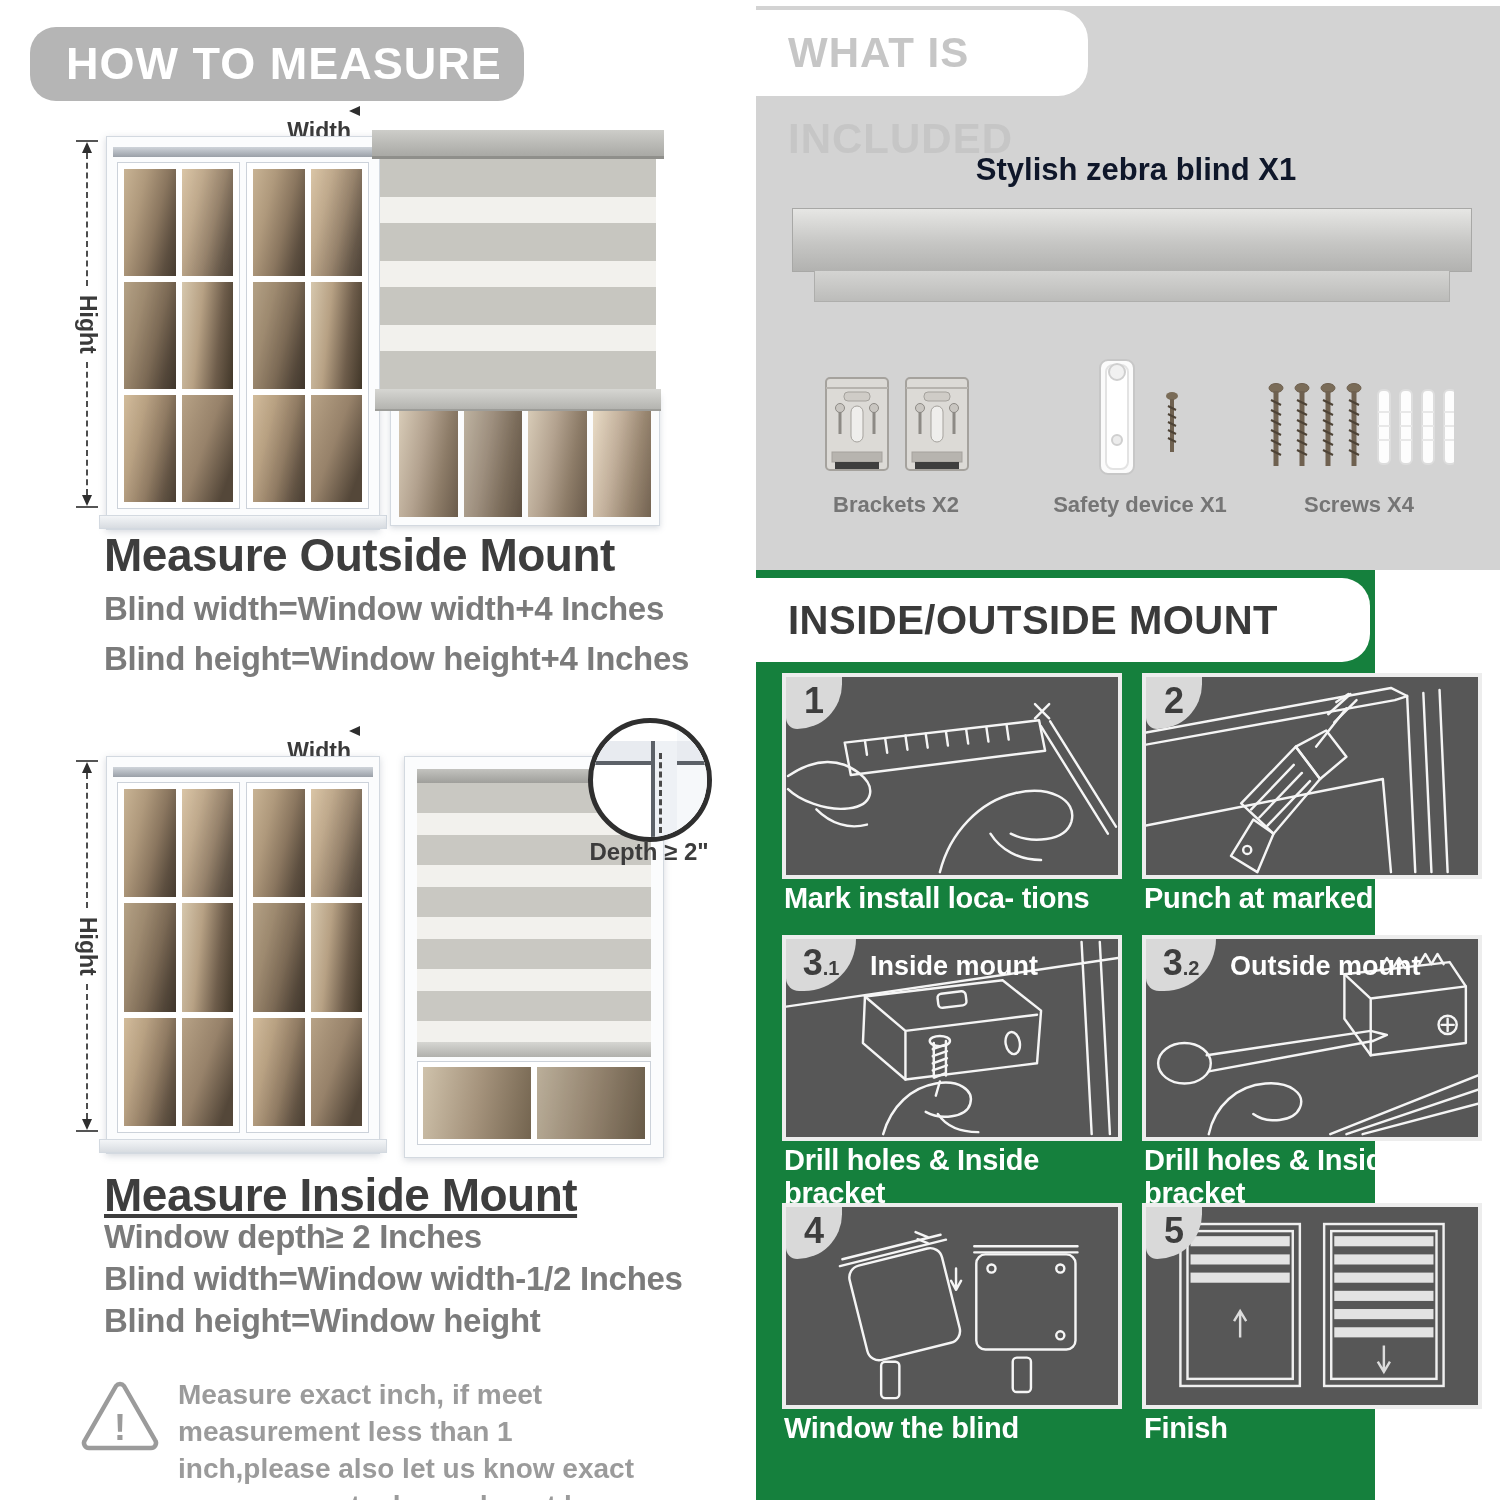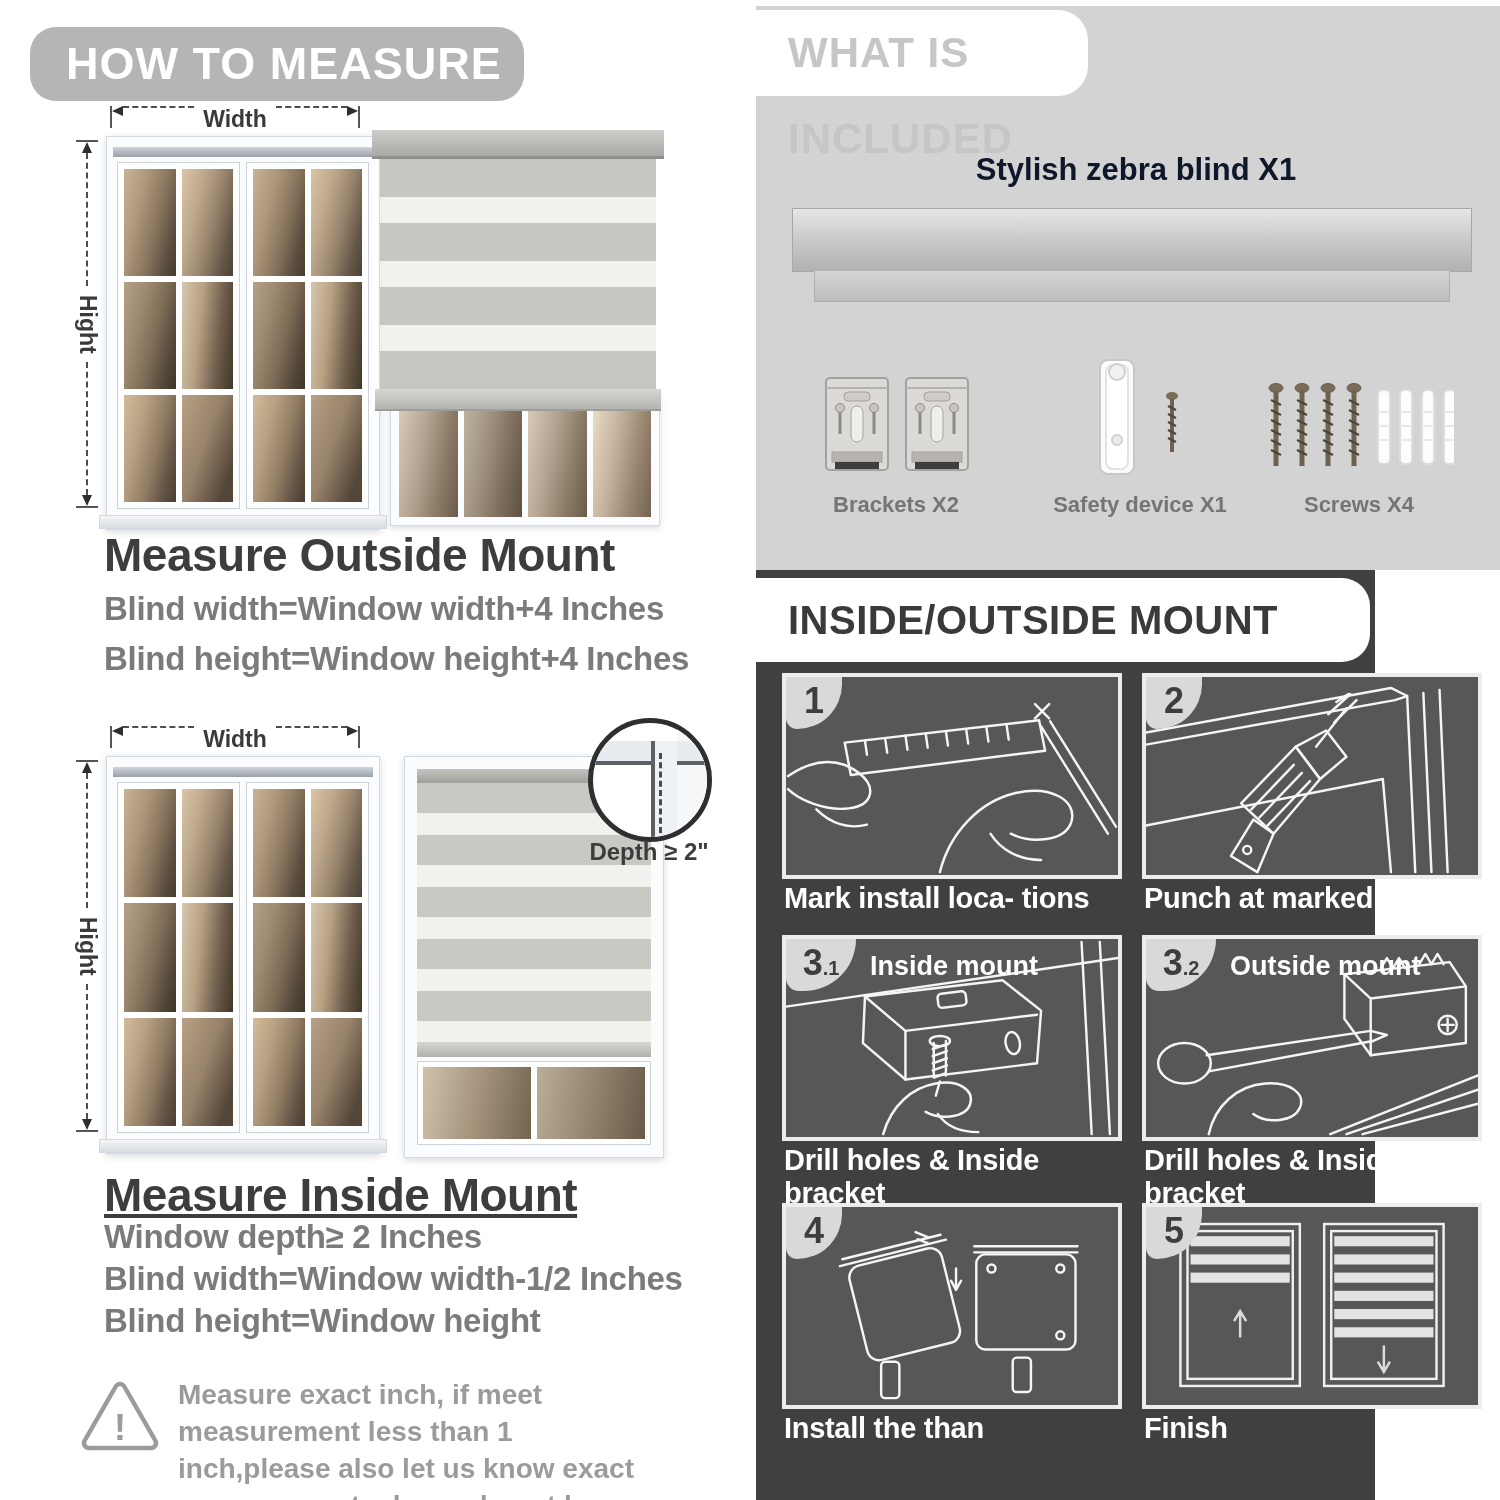--- a/index.html
+++ b/index.html
@@ -7,21 +7,21 @@
   .canvas{position:relative;width:1500px;height:1500px;background:#fff;overflow:hidden;}
 
   
   .hero-banner{position:absolute;left:30px;top:27px;width:494px;height:74px;background:#b5b5b5;border-radius:26px;}
   .hero-banner span{display:block;line-height:74px;padding-left:36px;font-size:45px;font-weight:700;color:#ffffff;letter-spacing:1px;}
   .sec-title{position:absolute;font-size:46px;font-weight:700;color:#3d3d3d;letter-spacing:-.5px;}
   .sec-line{position:absolute;font-size:33px;font-weight:700;color:#7b7b7b;letter-spacing:-.3px;}
 
   
   .dim{position:absolute;display:flex;}
-  .dimh{flex-direction:row;align-items:flex-start;}
+  .dimh{flex-direction:column;align-items:flex-end;}
   .dimv{flex-direction:column;align-items:center;}
   .dimh .dline{border-top:2px dashed #4d4d4d;height:0;flex:1;}
   .dimv .dline{border-left:2px dashed #4d4d4d;width:0;flex:1;}
   .ah{width:0;height:0;border-style:solid;}
   .ah-l{border-width:5px 11px 5px 0;border-color:transparent #2e2e2e transparent transparent;}
   .ah-r{border-width:5px 0 5px 11px;border-color:transparent transparent transparent #2e2e2e;}
   .ah-u{border-width:0 5px 11px 5px;border-color:transparent transparent #2e2e2e transparent;}
   .ah-d{border-width:11px 5px 0 5px;border-color:#2e2e2e transparent transparent transparent;}
   .dimh .tick{width:2px;height:22px;background:#555;}
   .dimv .tick{height:2px;width:22px;background:#555;}
@@ -74,21 +74,21 @@
   
   .light-panel{position:absolute;left:756px;top:6px;width:760px;height:564px;background:#d3d3d3;}
   .inc-banner{position:absolute;left:0;top:4px;width:332px;height:86px;background:#ffffff;border-radius:0 30px 30px 0;}
   .inc-banner span{display:block;line-height:86px;padding-left:32px;font-size:42px;font-weight:700;color:#c6c6c6;letter-spacing:1px;}
   .blind-label{position:absolute;left:0;top:146px;width:100%;text-align:center;font-size:31px;font-weight:700;color:#0f172a;}
   .headrail{position:absolute;left:36px;top:202px;width:678px;height:62px;background:linear-gradient(180deg,#e6e6e4,#c6c6c4 55%,#b2b2b0);border:1px solid #a8a8a6;}
   .headrail-lip{position:absolute;left:58px;top:265px;width:634px;height:30px;background:linear-gradient(180deg,#d4d4d2,#bcbcba);border:1px solid #aeaeac;border-top:none;}
   .inc-item-label{position:absolute;top:486px;font-size:22px;font-weight:700;color:#757575;text-align:center;}
 
   
-  .dark-panel{position:absolute;left:756px;top:570px;width:619px;height:930px;background:#404040;}
+  .dark-panel{position:absolute;left:756px;top:570px;width:619px;height:930px;background:#15803d;}
   .mount-banner{position:absolute;left:0;top:8px;width:614px;height:84px;background:#ffffff;border-radius:0 28px 28px 0;}
   .mount-banner span{display:block;line-height:84px;padding-left:32px;font-size:40px;font-weight:700;color:#3a3a3a;letter-spacing:.5px;}
   .step-box{position:absolute;width:332px;height:198px;border:4px solid #ededed;background:#575757;overflow:hidden;}
   .step-box svg{position:absolute;inset:0;width:100%;height:100%;}
   .badge{position:absolute;top:0;left:0;width:56px;height:52px;background:#d9d9d9;border-radius:0 0 56px 14px;z-index:2;display:flex;align-items:flex-start;justify-content:center;}
   .badge.wide{width:70px;}
   .badge .num{font-size:36px;font-weight:700;color:#3e3e3e;line-height:48px;}
   .badge .sub{font-size:20px;font-weight:700;color:#3e3e3e;line-height:48px;position:relative;top:5px;}
   .inner-label{position:absolute;left:84px;top:12px;font-size:27px;font-weight:700;color:#ffffff;z-index:2;}
   .step-caption{position:absolute;width:360px;font-size:29px;font-weight:700;color:#ffffff;letter-spacing:-.3px;}
@@ -447,21 +447,21 @@
             <circle cx="271" cy="58" r="4"></circle>
             <circle cx="271" cy="124" r="4"></circle>
           <rect x="224" y="146" width="18" height="34" rx="4"></rect>
         </g>
       </svg>
       <div class="badge">
         <span class="num">4</span>
           <span class="sub"></span>
       </div>
     </div>
-    <div class="step-caption" style="left:28px;top:842px;">Install the than</div>
+    <div class="step-caption" style="left:28px;top:842px;">Window the blind</div>
 
     <div class="step-box" style="left:386px;top:633px;">
       <svg viewBox="0 0 328 190">
         <g stroke="#f0f0f0" fill="none" stroke-width="2.4">
           <rect x="34" y="14" width="118" height="160"></rect>
           <rect x="41" y="21" width="104" height="146"></rect>
           <g fill="#e3e3e3" stroke="none">
             <rect x="44" y="26" width="98" height="10"></rect>
             <rect x="44" y="44" width="98" height="10"></rect>
             <rect x="44" y="62" width="98" height="10"></rect>

